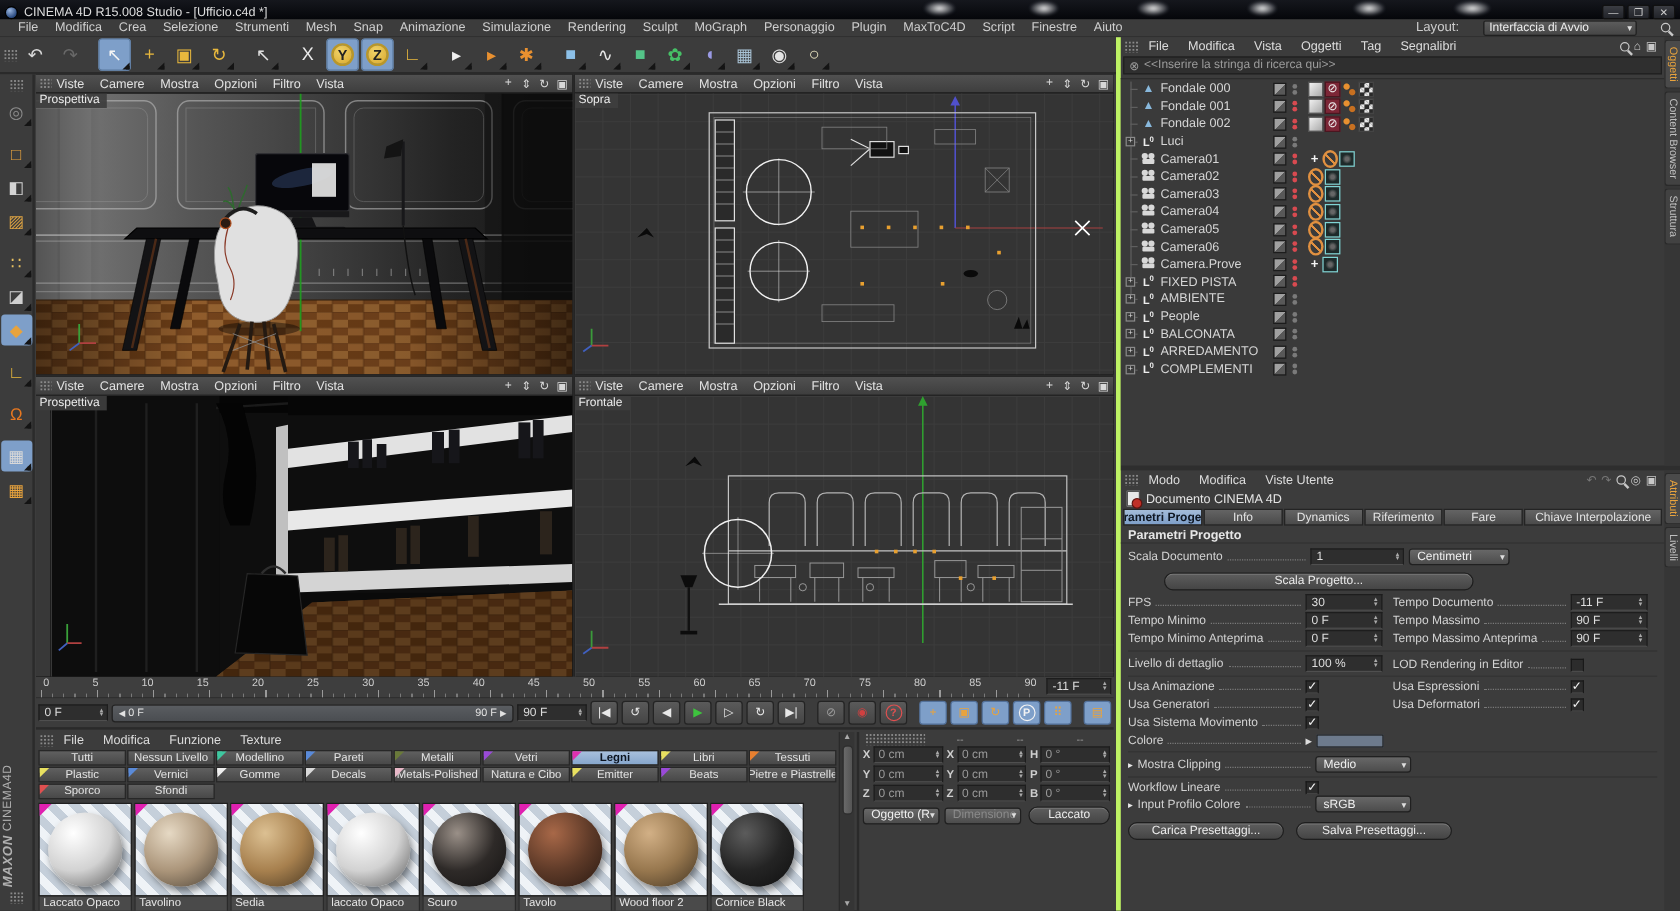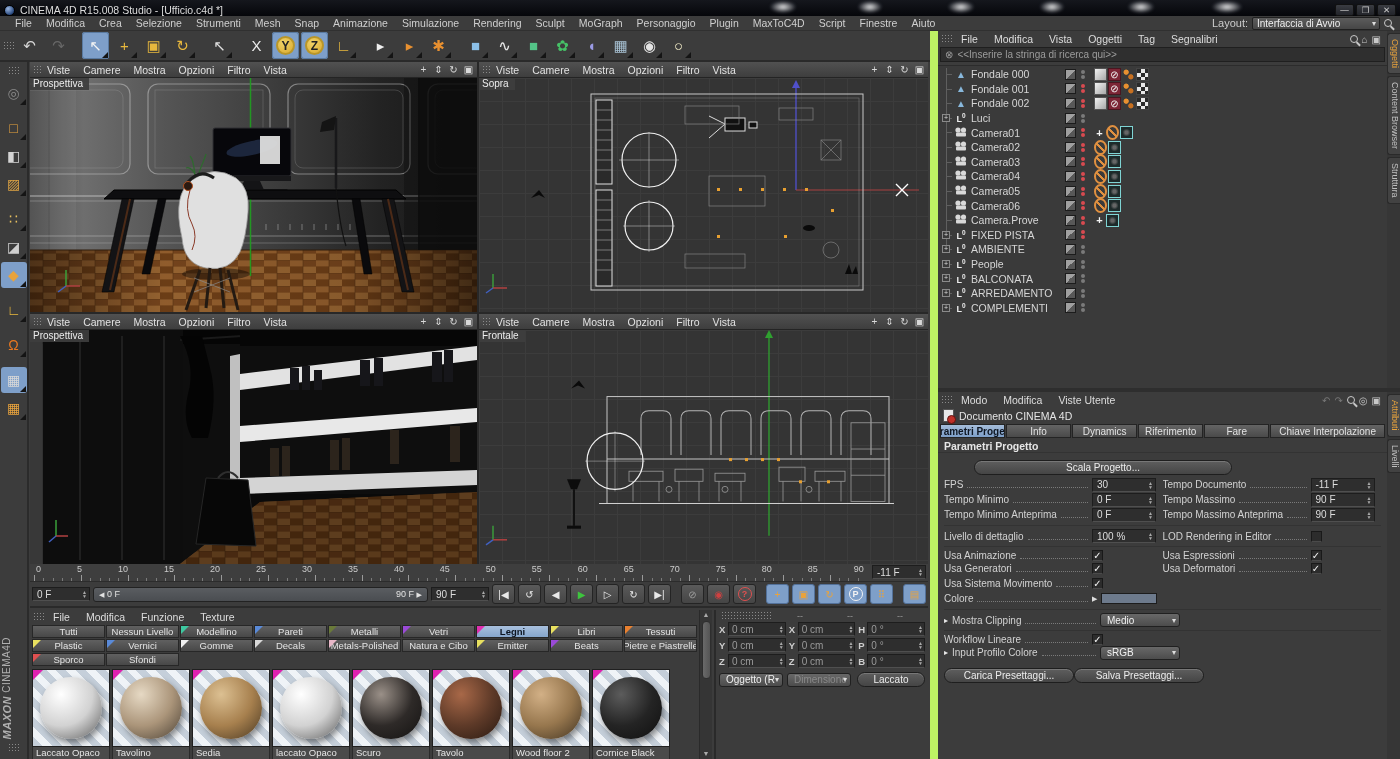--- a/index.html
+++ b/index.html
@@ -7,21 +7,21 @@
   #app{position:relative;width:1400px;height:759px;background:#3c3c3c;font-family:"Liberation Sans",sans-serif;font-size:11px;color:#ccc;user-select:none}
   
   .titlebar{position:absolute;left:0;top:0;width:100%;height:16px;background:linear-gradient(#15171d,#05060a);display:flex;align-items:flex-end;gap:5px;padding:0 4px;color:#ddd;font-size:10.5px;z-index:9}
   .c4dlogo{width:11px;height:11px;border-radius:50%;background:radial-gradient(circle at 35% 30%,#9ab6e0,#2a4a80 70%);border:1px solid #000}
   .tlight{position:absolute;top:1px;height:12px;border-radius:50%;background:radial-gradient(rgba(255,255,255,.9),rgba(170,190,230,.05) 70%);filter:blur(1.5px)}
   .wctrls{margin-left:auto;display:flex;gap:2px}
   .wc{width:19px;height:12px;background:linear-gradient(#3a3c42,#22242a);border:1px solid #111;color:#ccc;font-size:8.5px;display:flex;align-items:center;justify-content:center;border-radius:2px}
   
   .menubar{position:absolute;left:0;top:16px;width:100%;height:15px;background:#3c3c3c;border-bottom:1px solid #303030;display:flex;align-items:center;padding:0 8px;gap:0}
   .menubar .mi{padding:0 7px;color:#cfcfcf;font-size:10.5px;white-space:nowrap}
-  .layoutbox{margin-left:auto;display:flex;align-items:center;gap:4px}
+  .layoutbox{margin-left:auto;display:flex;align-items:center;gap:20px}
   .layoutdd{width:128px;height:13px;background:linear-gradient(#5c5c5c,#464646);border:1px solid #202020;border-radius:2px;font-size:10px;color:#eee;display:flex;align-items:center;padding:0 4px;position:relative}
   .layoutdd::after{content:"▾";position:absolute;right:3px;font-size:8px;color:#ddd}
   
   .toolbar{position:absolute;left:0;top:31px;width:930px;height:31px;background:#3c3c3c;border-bottom:2px solid #2a2a2a;display:flex;align-items:center;padding:0 3px}
   .tbtn{width:27px;height:27px;margin:0 1px;border-radius:3px;display:flex;align-items:center;justify-content:center;font-size:15px;position:relative;flex:none}
   .tbtn.gap{margin-left:9px}
   .tbtn.active{background:#7e9fc9;box-shadow:inset 0 0 0 1px #5a7aa0}
   .tbtn.corner::after{content:"";position:absolute;right:1px;bottom:1px;border:3px solid transparent;border-right-color:#141414;border-bottom-color:#141414}
   .tbtn.circle span{width:19px;height:19px;border:2px solid #b8962a;border-radius:50%;background:radial-gradient(circle at 38% 32%,#f0d36a,#d9a92c);display:flex;align-items:center;justify-content:center;font-size:12px;font-weight:bold}
   
@@ -89,21 +89,21 @@
   
   .coords{position:absolute;left:714px;top:610px;width:214px;bottom:0;background:#3c3c3c;border-left:2px solid #2a2a2a;padding:1px 3px}
   .chead{display:flex;height:11px;font-size:9px;color:#9a9a9a}
   .chead span{flex:1;text-align:center}
   .cgrid{display:grid;grid-template-columns:1fr 1fr 1fr;gap:2px 3px}
   .ccell{display:flex;align-items:center;gap:2px}
   .ccell b{font-size:9.5px;color:#cfcfcf;font-weight:bold;width:7px}
   .ccell .vbox{min-width:0;flex:1;color:#9a9a9a;padding:0 1px 0 3px}
   .cbtns{display:flex;gap:4px;margin-top:4px;align-items:center}
   
-  .right{position:absolute;left:930px;top:31px;right:0;bottom:0;background:#3c3c3c;border-left:8px solid #bef264}
+  .right{position:absolute;left:930px;top:31px;right:0;bottom:0;background:#3c3c3c;border-left:4px solid #bef264}
   .om{position:absolute;left:0;top:0;right:0;height:357px}
   .attrp{position:absolute;left:0;top:361px;right:0;bottom:0}
   .hdiv{position:absolute;left:0;top:357px;right:0;height:4px;background:#2e2e2e}
   .sidetabs{position:absolute;right:0;top:0;bottom:0;width:13px;background:#363636;display:flex;flex-direction:column;gap:2px;padding-top:2px;z-index:2}
   .stab{writing-mode:vertical-rl;background:#424242;border:1px solid #2a2a2a;border-right:none;border-radius:3px 0 0 3px;color:#c0c0c0;font-size:9px;padding:5px 0;text-align:center;width:13px}
   .stab.active{color:#e8a33d;background:#4a4a4a}
   .pmenu{height:16px;display:flex;align-items:center;padding:0 3px;font-size:10.5px;color:#ddd;gap:0}
   .pmenu .mi{padding:0 8px}
   .pmenu-icons{margin-left:auto;display:flex;gap:4px;align-items:center;padding-right:3px}
   .pmenu-icons span{font-size:10px;color:#c8c8c8}
@@ -139,28 +139,28 @@
   .docico::after{content:"";position:absolute;right:-3px;bottom:-3px;width:7px;height:7px;border-radius:50%;background:#c03028;border:1px solid #601410}
   .atabs{display:flex;flex-wrap:wrap;padding:1px 2px;gap:1px;margin-right:13px}
   .atab{flex:1;height:14px;background:linear-gradient(#646464,#4a4a4a);border:1px solid #242424;display:flex;align-items:center;justify-content:center;font-size:10px;color:#e2e2e2;white-space:nowrap;overflow:hidden}
   .atab.active{background:linear-gradient(#a4bcd9,#7d9ec8);color:#0e1622;font-weight:bold}
   .atab.interp{flex:0 0 auto;padding:0 8px;max-width:132px}
   .asect{height:14px;display:flex;align-items:center;padding:0 6px;font-size:10.5px;font-weight:bold;color:#e6e6e6;border-bottom:1px solid #333;margin-right:13px}
   .abody{position:absolute;left:0;top:62px;right:13px;bottom:0;padding:3px 6px;overflow:hidden}
   .scalarow{display:flex;align-items:center;margin-bottom:3px}
   .albl{width:152px;display:flex;align-items:baseline;font-size:10px;color:#d2d2d2;flex:none;overflow:hidden;white-space:nowrap}
   .lead{flex:1;border-bottom:1px dotted #7a7a7a;margin:0 4px;height:8px;min-width:6px}
-  .arow{display:flex;align-items:center;min-height:15px}
+  .arow{display:flex;align-items:flex-end;min-height:15px}
   .arow.sep{border-top:1px solid #333;margin-top:3px;padding-top:3px}
   .acell{display:flex;align-items:center;width:50%;flex:none;padding-right:6px}
   .acell .albl{width:148px}
   .tri{font-size:8px;color:#e8e8e8;width:8px;flex:none}
   .arrowr{font-size:7px;color:#ddd;margin-right:4px}
   .swatch{width:56px;height:11px;background:#6d7a8c;border:1px solid #1c1c1c}
-  .presets{display:flex;margin-top:8px}
+  .presets{display:flex;gap:10px;margin-top:8px}
   .bigbtn{width:258px;height:15px;margin:3px 0 2px 30px}
 </style>
 </head>
 <body>
 
 <div id="app">
 
   <div class="titlebar">
     <span class="c4dlogo"></span>
     <span>CINEMA 4D R15.008 Studio - [Ufficio.c4d *]</span>
@@ -1378,20 +1378,34 @@
         <span class="atab active">Parametri Progetto</span>
             <span class="atab">Info</span>
             <span class="atab">Dynamics</span>
             <span class="atab">Riferimento</span>
             <span class="atab">Fare</span>
             <span class="atab interp">Chiave Interpolazione</span>
           </div>
         <div class="asect" style="margin-right:0">Parametri Progetto</div>
       </div>
       <div class="abody">
+        <div class="scalarow">
+          <span class="albl">
+              <span>Scala Documento</span>
+              <i class="lead"></i>
+            </span>
+          <span class="vbox" style="width:78px">
+            <span class="vtext">1</span>
+              <span class="spn">
+                <i>▲</i>
+                <i>▼</i>
+              </span>
+          </span>
+          <span class="dd" style="width:84px;margin-left:4px">Centimetri</span>
+        </div>
         <div class="arow">
             <span class="pbtn bigbtn">Scala Progetto...</span>
           </div>
         <div>
 
             <div class="arow">
               <div class="acell">
 
                 <span class="albl">
                   <span>FPS</span>

